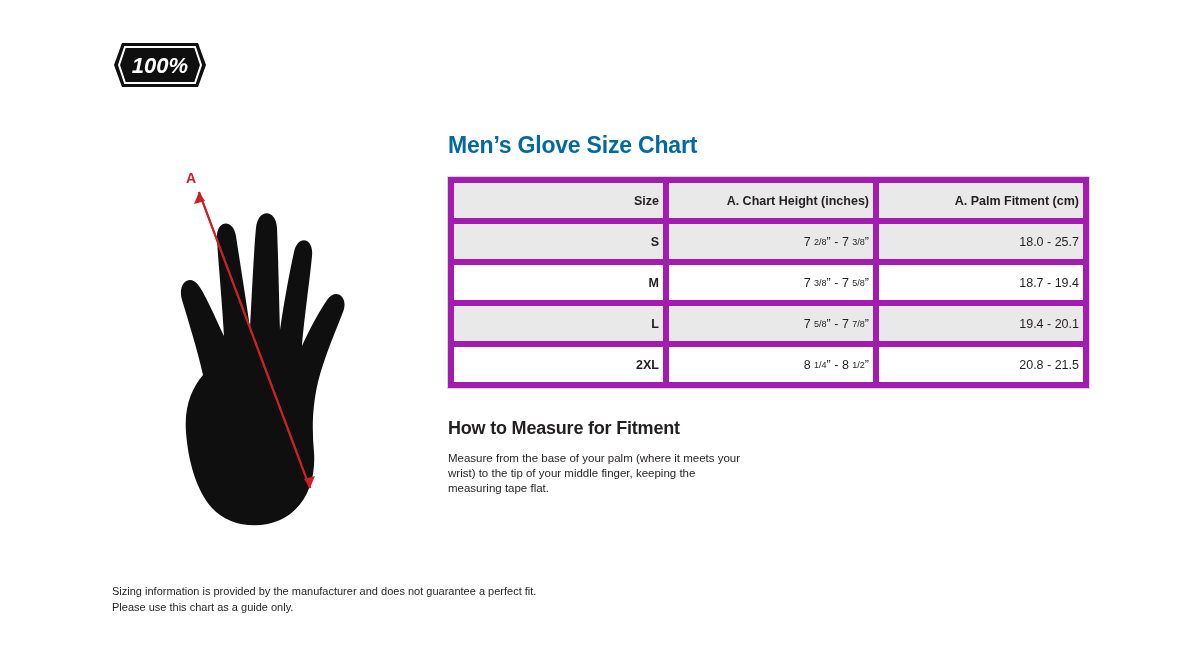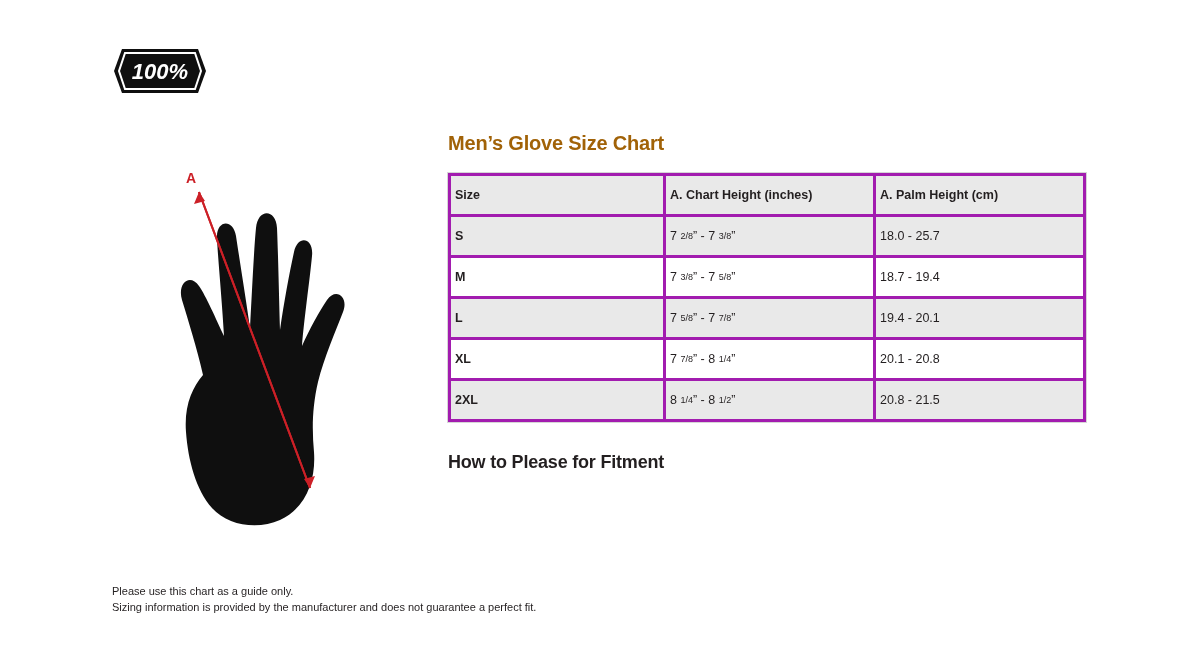--- a/index.html
+++ b/index.html
@@ -14,21 +14,21 @@
     position: relative;
     font-family: "Liberation Sans", sans-serif;
     color: #231f20;
     overflow: hidden;
   }
 
   
   .logo {
     position: absolute;
     left: 112px;
-    top: 46px;
+    top: 40px;
     width: 96px;
     height: 50px;
   }
 
   
   .glove-art {
     position: absolute;
     left: 100px;
     top: 160px;
     width: 340px;
@@ -45,36 +45,36 @@
   }
 
   
   .right-col {
     position: absolute;
     left: 448px;
     top: 132px;
     width: 640px;
   }
   .chart-title {
-    font-size: 20px;
-    font-weight: bold;
-    color: #a16207;
+    font-size: 23px;
+    font-weight: bold;
+    color: #0369a1;
     margin: 0 0 18px 0;
     letter-spacing: -0.2px;
   }
 
   table.size-table {
     border-collapse: collapse;
     width: 635px;
     table-layout: fixed;
   }
   table.size-table th,
   table.size-table td {
-    border: 3px solid #a21caf;
-    text-align: left;
+    border: 6px solid #a21caf;
+    text-align: right;
     font-size: 12.5px;
     height: 41px;
     padding: 0 4px;
     color: #231f20;
   }
   table.size-table th {
     background: #e9e9e9;
     font-weight: bold;
     font-size: 12.5px;
   }
@@ -174,51 +174,47 @@
   <table class="size-table">
     <colgroup>
         <col class="c1">
         <col class="c2">
         <col class="c3">
       </colgroup>
     <thead>
       <tr>
         <th>Size</th>
         <th>A. Chart Height (inches)</th>
-        <th>A. Palm Height (cm)</th>
+        <th>A. Palm Fitment (cm)</th>
       </tr>
     </thead>
     <tbody>
       <tr>
         <td class="size-cell">S</td>
         <td>7 <span class="frac">2/8</span>” - 7 <span class="frac">3/8</span>”</td>
         <td>18.0 - 25.7</td>
       </tr>
       <tr>
         <td class="size-cell">M</td>
         <td>7 <span class="frac">3/8</span>” - 7 <span class="frac">5/8</span>”</td>
         <td>18.7 - 19.4</td>
       </tr>
       <tr>
         <td class="size-cell">L</td>
         <td>7 <span class="frac">5/8</span>” - 7 <span class="frac">7/8</span>”</td>
         <td>19.4 - 20.1</td>
       </tr>
       <tr>
-        <td class="size-cell">XL</td>
-        <td>7 <span class="frac">7/8</span>” - 8 <span class="frac">1/4</span>”</td>
-        <td>20.1 - 20.8</td>
-      </tr>
-      <tr>
         <td class="size-cell">2XL</td>
         <td>8 <span class="frac">1/4</span>” - 8 <span class="frac">1/2</span>”</td>
         <td>20.8 - 21.5</td>
       </tr>
     </tbody>
   </table>
 
-  <h2 class="measure-title">How to Please for Fitment</h2>
+  <h2 class="measure-title">How to Measure for Fitment</h2>
+  <p class="measure-body">Measure from the base of your palm (where it meets your wrist) to the tip of your middle finger, keeping the measuring tape flat.</p>
 </div>
 
 <div class="footer">
+  <div>Sizing information is provided by the manufacturer and does not guarantee a perfect fit.</div>
   <div>Please use this chart as a guide only.</div>
-  <div>Sizing information is provided by the manufacturer and does not guarantee a perfect fit.</div>
 </div>
 
 </body></html>

